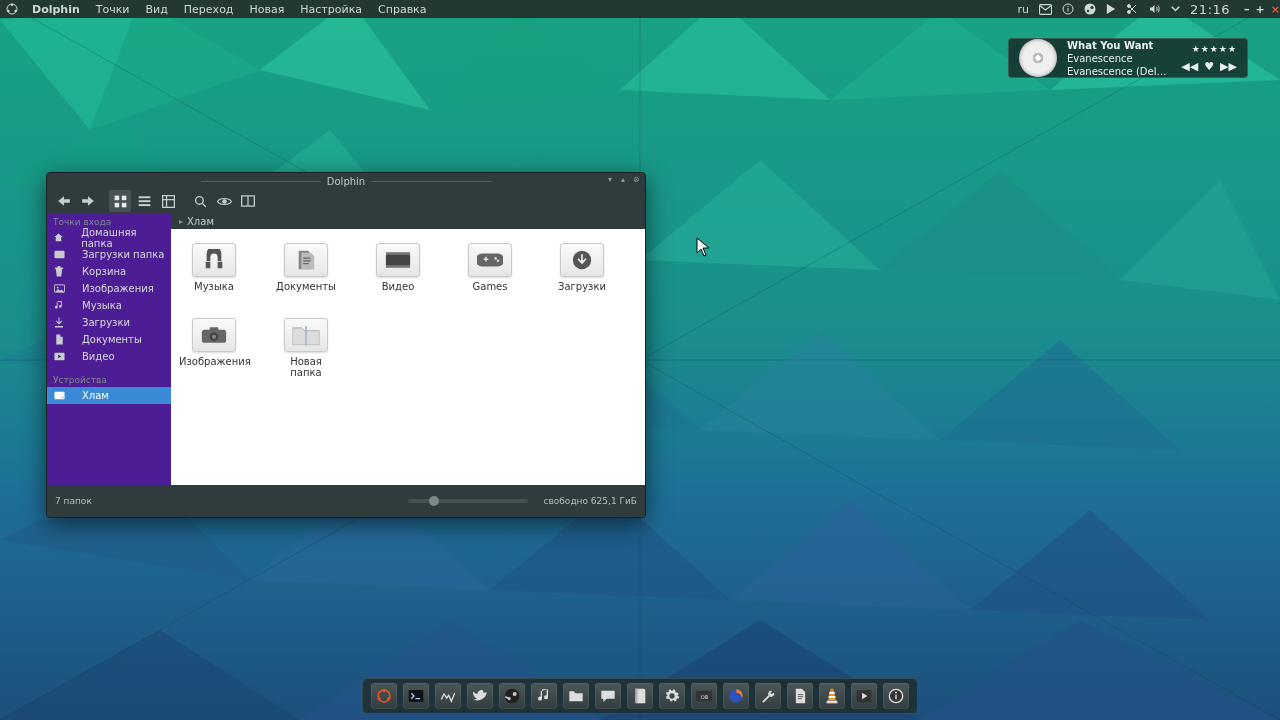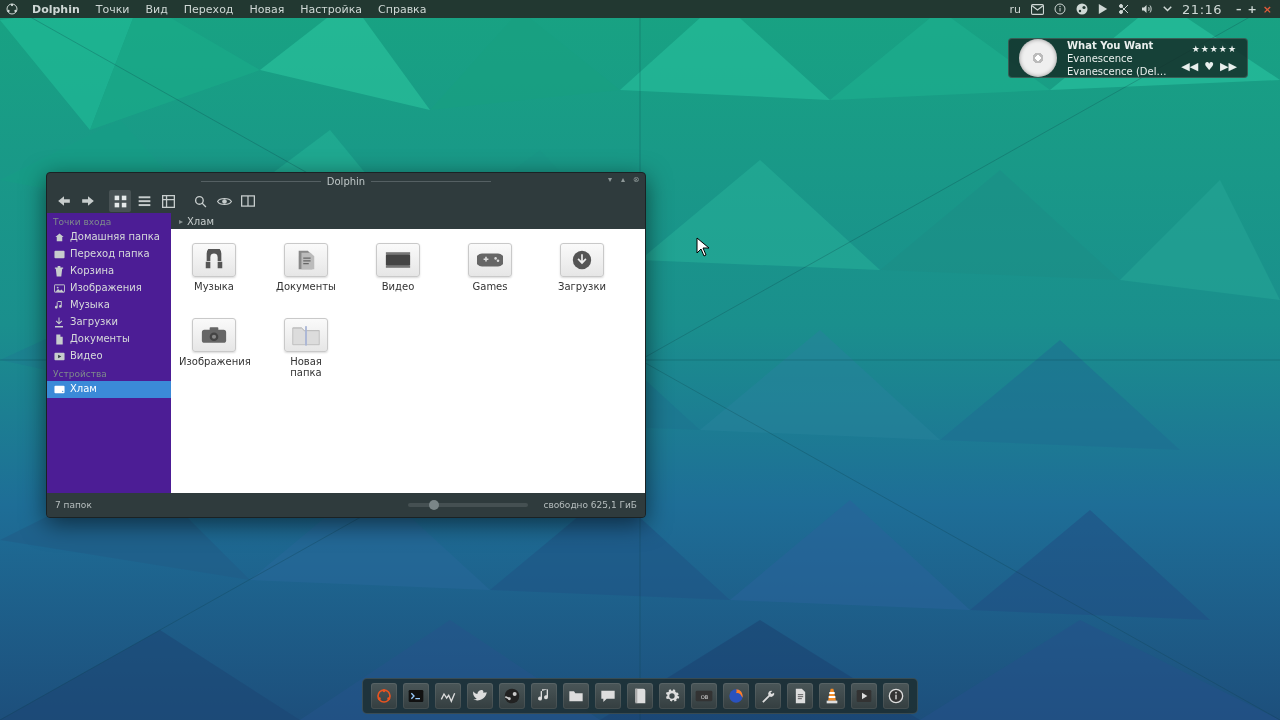--- a/index.html
+++ b/index.html
@@ -8,21 +8,21 @@
 
 
 #wallpaper{position:absolute;inset:0;z-index:0}
 
 
 #panel{position:absolute;top:0;left:0;right:0;height:18px;background:#223831;display:flex;align-items:center;color:#cfd8d5;z-index:20;font-size:11px}
 #panel .ubuntu-logo{width:24px;display:flex;align-items:center;justify-content:center}
 #panel .app-name{font-weight:bold;padding:0 8px}
 #panel .menu-item{padding:0 8px;cursor:default}
 #panel .spacer{flex:1}
-#panel .tray{display:flex;align-items:center;gap:10px;padding-right:8px}
+#panel .tray{display:flex;align-items:center;gap:10px;padding-right:0}
 #panel .tray .clock{font-size:13px;letter-spacing:.5px}
 #panel .tray .win-ctl{display:flex;gap:6px;margin-left:4px}
 #panel .tray svg,#panel .tray .glyph{color:#cfd8d5;fill:#cfd8d5}
 
 
 #music{position:absolute;top:38px;right:32px;width:240px;height:40px;background:rgba(20,45,40,.85);border:1px solid rgba(255,255,255,.15);border-radius:4px;display:flex;align-items:center;padding:6px 10px;gap:10px;z-index:25;color:#e9efed;font-size:10px}
 #music .disc{width:38px;height:38px;border-radius:50%;background:radial-gradient(circle,#fff 0 10%,#bbb 10% 20%,#efefef 20% 85%,#999 85% 100%);box-shadow:inset 0 0 4px rgba(0,0,0,.4)}
 #music .meta{flex:1;overflow:hidden;white-space:nowrap}
 #music .meta div{overflow:hidden;text-overflow:ellipsis;line-height:13px}
 #music .meta .title{font-weight:bold}
@@ -39,33 +39,33 @@
 #dolphin .titlebar .wctl span{width:10px;height:10px;display:flex;align-items:center;justify-content:center;font-size:8px;color:#8d9797;cursor:default}
 
 #dolphin .toolbar{height:24px;display:flex;align-items:center;gap:2px;padding:0 6px}
 #dolphin .toolbar .tbtn{width:22px;height:22px;display:flex;align-items:center;justify-content:center;border-radius:2px}
 #dolphin .toolbar .tbtn.active{background:rgba(255,255,255,.12)}
 #dolphin .toolbar .sep{width:6px}
 
 #dolphin .body{flex:1;display:flex;min-height:0}
 #dolphin .sidebar{width:124px;background:#4c1d95;display:flex;flex-direction:column;font-size:10px}
 #dolphin .sidebar .sec-title{padding:4px 6px 2px;color:#7e8a8c;font-size:9px}
-#dolphin .sidebar .place{display:flex;gap:5px;padding:2px 6px;height:17px;cursor:default}
+#dolphin .sidebar .place{display:flex;align-items:center;gap:17px;padding:2px 6px;height:17px;cursor:default}
 #dolphin .sidebar .place .ico{width:12px;height:12px;display:flex;align-items:center;justify-content:center}
 #dolphin .sidebar .place.selected{background:#3b8ad8;color:#fff}
 
 #dolphin .canvas{flex:1;display:flex;flex-direction:column;background:#2f3b3d}
 #dolphin .breadcrumb{height:16px;display:flex;align-items:center;gap:4px;padding:0 8px;font-size:10px;color:#c7cdcd}
 #dolphin .breadcrumb .arrow{font-size:8px;color:#8a9494}
 #dolphin .files{flex:1;background:#fff;color:#333;padding:14px 14px;display:flex;flex-wrap:wrap;align-content:flex-start;gap:26px 34px}
 #dolphin .file{width:58px;display:flex;flex-direction:column;align-items:center;gap:4px;cursor:default}
 #dolphin .file .thumb{width:44px;height:34px;background:linear-gradient(#fafafa,#e6e6e6);border:1px solid #c9c9c9;border-radius:3px;display:flex;align-items:center;justify-content:center;box-shadow:0 1px 2px rgba(0,0,0,.15)}
 #dolphin .file .lbl{font-size:10px;text-align:center;line-height:11px;max-width:70px}
 
-#dolphin .status{height:24px;background:#2f3b3d;display:flex;align-items:center;padding:0 8px;font-size:9px;color:#b7bfbf;gap:8px}
+#dolphin .status{height:32px;background:#2f3b3d;display:flex;align-items:center;padding:0 8px;font-size:9px;color:#b7bfbf;gap:8px}
 #dolphin .status .zoom{flex:0 0 120px;height:4px;background:#455052;border-radius:2px;position:relative;margin:0 8px}
 #dolphin .status .zoom::after{content:"";position:absolute;left:18%;top:-3px;width:10px;height:10px;background:#7a8688;border-radius:50%}
 
 
 #dock{position:absolute;left:50%;bottom:6px;transform:translateX(-50%);background:rgba(30,42,40,.78);border:1px solid rgba(255,255,255,.12);border-radius:5px;padding:4px 8px;display:flex;gap:6px;z-index:25}
 #dock .ditem{width:26px;height:26px;border-radius:3px;background:linear-gradient(#4a5658,#343e40);display:flex;align-items:center;justify-content:center;box-shadow:inset 0 0 0 1px rgba(255,255,255,.08)}
 
 
 #cursor{position:absolute;left:696px;top:237px;z-index:40}
 
@@ -285,21 +285,21 @@
             </svg>
           </span>
           <span>Домашняя папка</span>
         </div>
       <div class="place">
           <span class="ico">
             <svg width="11" height="9" viewBox="0 0 24 18" fill="#c7cdcd">
               <rect x="1" y="1" width="22" height="16" rx="2"></rect>
             </svg>
           </span>
-          <span>Переход папка</span>
+          <span>Загрузки папка</span>
         </div>
       <div class="place">
           <span class="ico">
             <svg width="10" height="11" viewBox="0 0 20 24" fill="#c7cdcd">
               <path d="M3 6h14l-2 17H5zM1 3h18v3H1zM7 0h6v3H7z"></path>
             </svg>
           </span>
           <span>Корзина</span>
         </div>
       <div class="place">
@@ -339,21 +339,21 @@
       <div class="place">
           <span class="ico">
             <svg width="11" height="9" viewBox="0 0 24 18" fill="#c7cdcd">
               <rect x="1" y="1" width="22" height="16" rx="2"></rect>
               <polygon points="9,5 16,9 9,13" fill="#2f3b3d"></polygon>
             </svg>
           </span>
           <span>Видео</span>
         </div>
 
-      <div class="sec-title" style="">Устройства</div>
+      <div class="sec-title" style="margin-top:6px">Устройства</div>
       <div class="place selected">
           <span class="ico">
             <svg width="11" height="9" viewBox="0 0 24 18" fill="#fff">
               <rect x="1" y="1" width="22" height="16" rx="2"></rect>
               <circle cx="19" cy="13" r="1.5" fill="#3b8ad8"></circle>
             </svg>
           </span>
           <span>Хлам</span>
         </div>
     </div>

